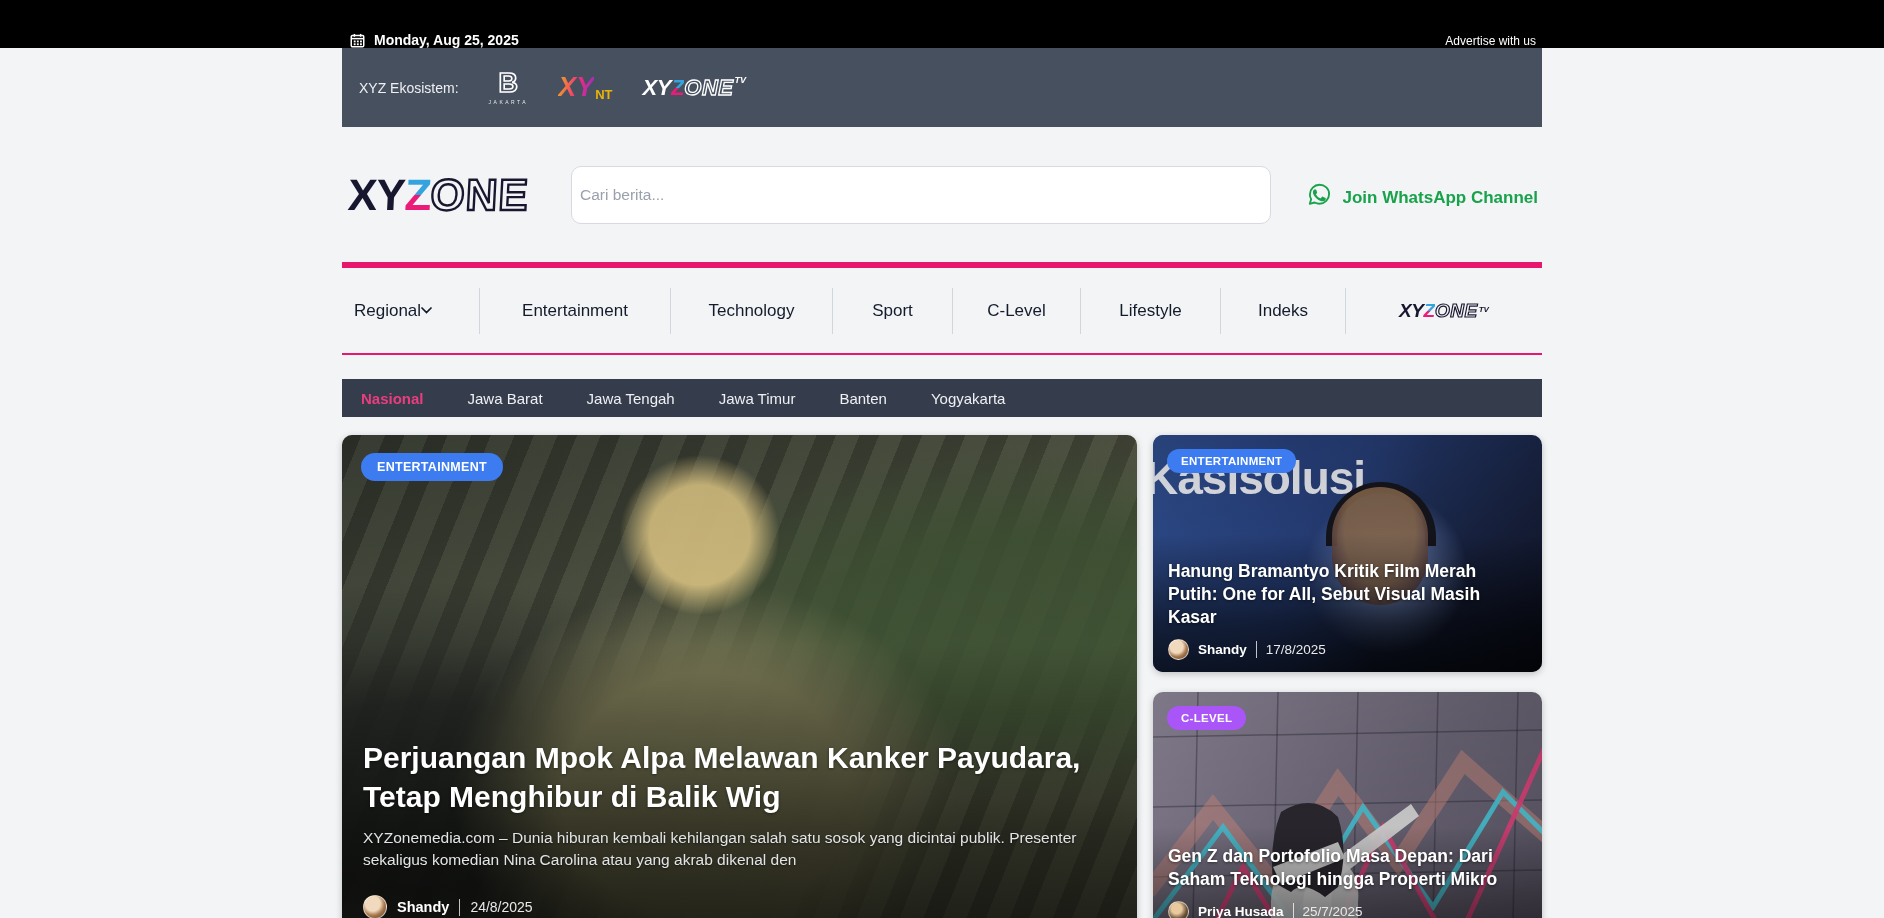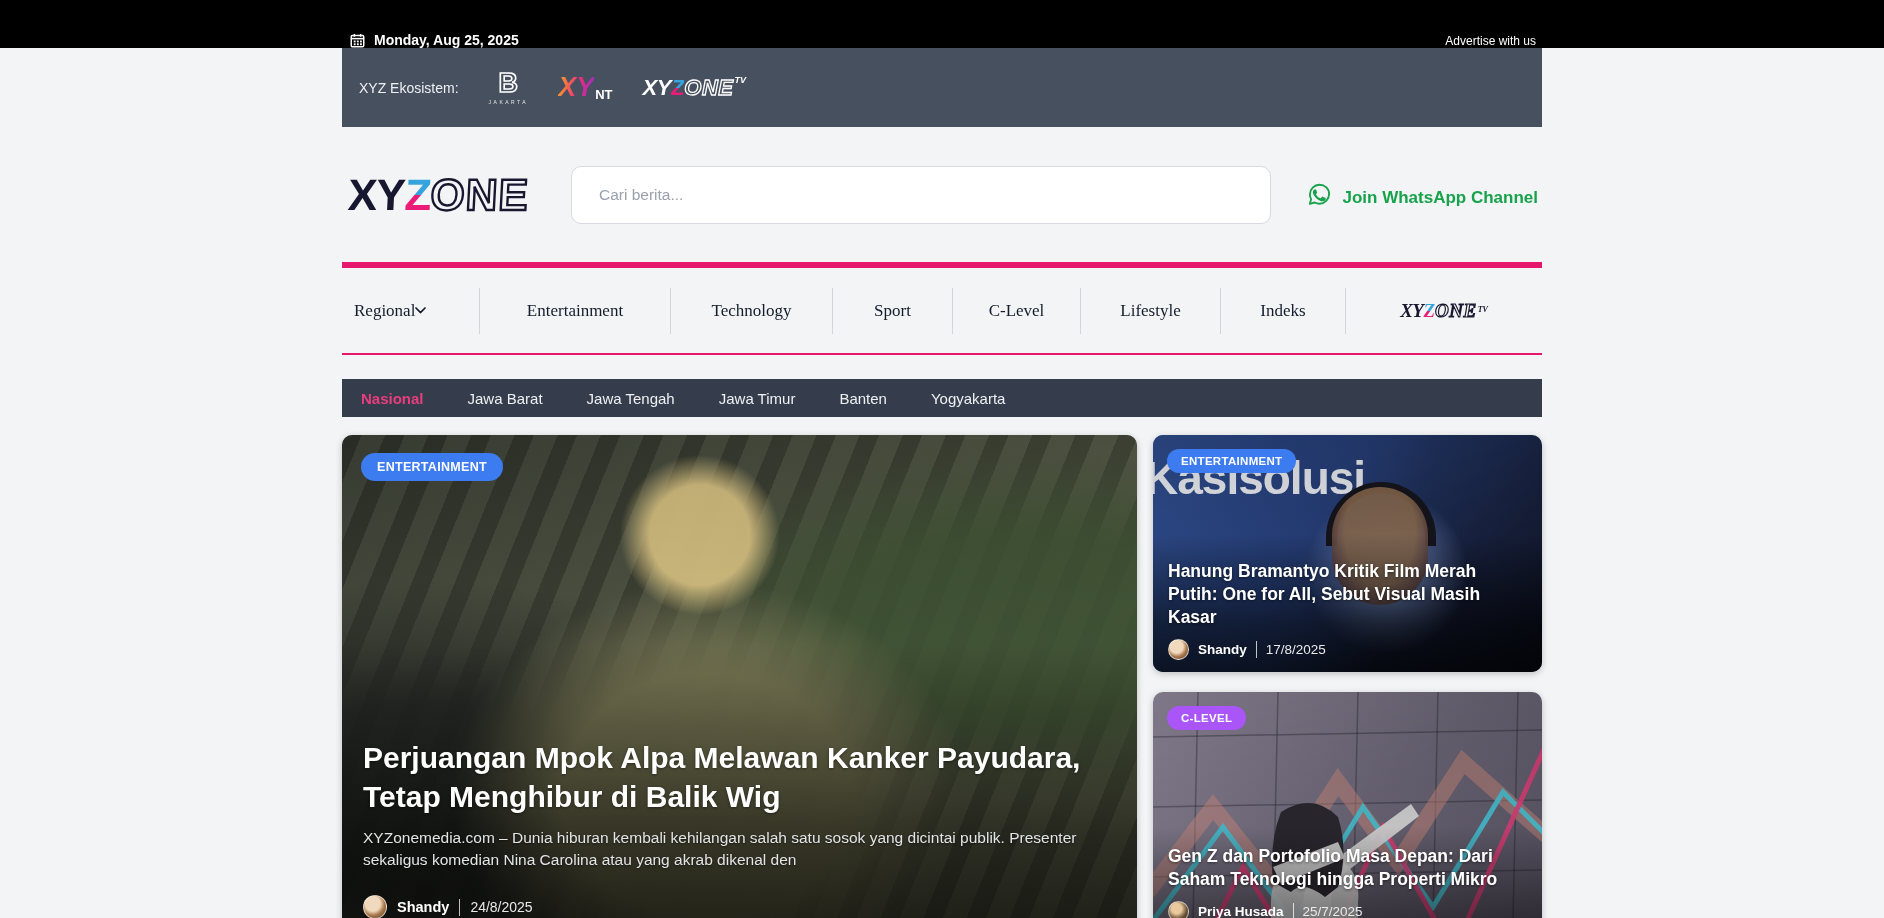--- a/index.html
+++ b/index.html
@@ -18,48 +18,48 @@
   
   .eco-strip { height:79px; background:#47505f; display:flex; align-items:center; padding:0 17px; gap:30px; }
   .eco-label { color:#eef0f4; font-size:14px; }
   .eco-logo-b { display:flex; flex-direction:column; align-items:center; line-height:1; }
   .b-letter { font-size:27px; font-weight:700; color:transparent; -webkit-text-stroke:1.6px #fff; }
   .b-sub { font-size:5px; letter-spacing:2.5px; color:#e8eaee; margin-top:3px; }
   .eco-logo-nt { display:flex; align-items:flex-end; line-height:1; }
   .nt-xy { font-size:27px; font-weight:900; font-style:italic;
            background:linear-gradient(100deg,#f6a91f 0%,#ef2d7c 55%,#8b2fc9 100%);
            -webkit-background-clip:text; background-clip:text; color:transparent; }
-  .nt-nt { font-size:13px; font-weight:800; color:#ffffff; margin-left:1px; }
+  .nt-nt { font-size:13px; font-weight:800; color:#eab308; margin-left:1px; }
   .logo-tv-wrap { display:flex; align-items:flex-start; line-height:1; font-style:italic; }
   .tvl-xy { font-size:22px; font-weight:900; color:#fff; letter-spacing:-0.5px; }
   .tvl-z  { font-size:22px; font-weight:900;
             background:linear-gradient(180deg,#35a3dd 0 52%, #ea1c77 52% 100%);
             -webkit-background-clip:text; background-clip:text; color:transparent; }
   .tvl-one { font-size:22px; font-weight:700; color:transparent; -webkit-text-stroke:1.3px #fff; letter-spacing:0.5px; }
   .tvl-tv { font-size:9px; font-weight:700; color:#fff; margin-top:-1px; margin-left:1px; }
 
   
   .header-row { height:135px; display:flex; align-items:center; }
   .logo { line-height:1; letter-spacing:-1px; transform:skewX(-3deg); display:inline-block; padding-left:6px; }
   .lg-xy { font-size:44px; font-weight:900; color:#17172f; }
   .lg-z  { font-size:44px; font-weight:900;
            background:linear-gradient(180deg,#35a3dd 0 52%, #ea1c77 52% 100%);
            -webkit-background-clip:text; background-clip:text; color:transparent; }
   .lg-one { font-size:44px; font-weight:700; color:transparent; -webkit-text-stroke:2.4px #17172f; letter-spacing:1px; }
   .search { width:700px; height:58px; margin-left:42px; border:1px solid #d7dae1; border-radius:10px;
-            background:#fff; padding:0 27px; font-size:15.5px; color:#333; outline:none;
+            background:#fff; padding:0 8px; font-size:15.5px; color:#333; outline:none;
             font-family:"Liberation Sans", sans-serif; }
   .search::placeholder { color:#9aa0ac; }
   .wa { margin-left:auto; display:flex; align-items:flex-end; gap:10px; color:#18a24b; font-size:17px; font-weight:700; padding-right:4px; }
 
   
   .accent-bar { height:6px; background:#e8176e; }
   .nav-row { height:85px; display:flex; align-items:center; }
   .nav-item { display:flex; align-items:center; justify-content:center; height:46px;
-              font-size:17px; color:#141c2c; cursor:pointer;font-family:Liberation Serif, serif; }
+              font-size:17px; color:#141c2c; cursor:pointer; }
   .nav-item + .nav-item { border-left:1px solid #d2d5dc; }
   .nav-item:nth-child(1){ width:137px; justify-content:flex-start; padding-left:12px; }
   .nav-item:nth-child(2){ width:191px; }
   .nav-item:nth-child(3){ width:162px; }
   .nav-item:nth-child(4){ width:120px; }
   .nav-item:nth-child(5){ width:128px; }
   .nav-item:nth-child(6){ width:140px; }
   .nav-item:nth-child(7){ width:125px; }
   .nav-item:nth-child(8){ flex:1; }
   .nav-logo-dark .tvl-xy { color:#17172f; font-size:19px; }

